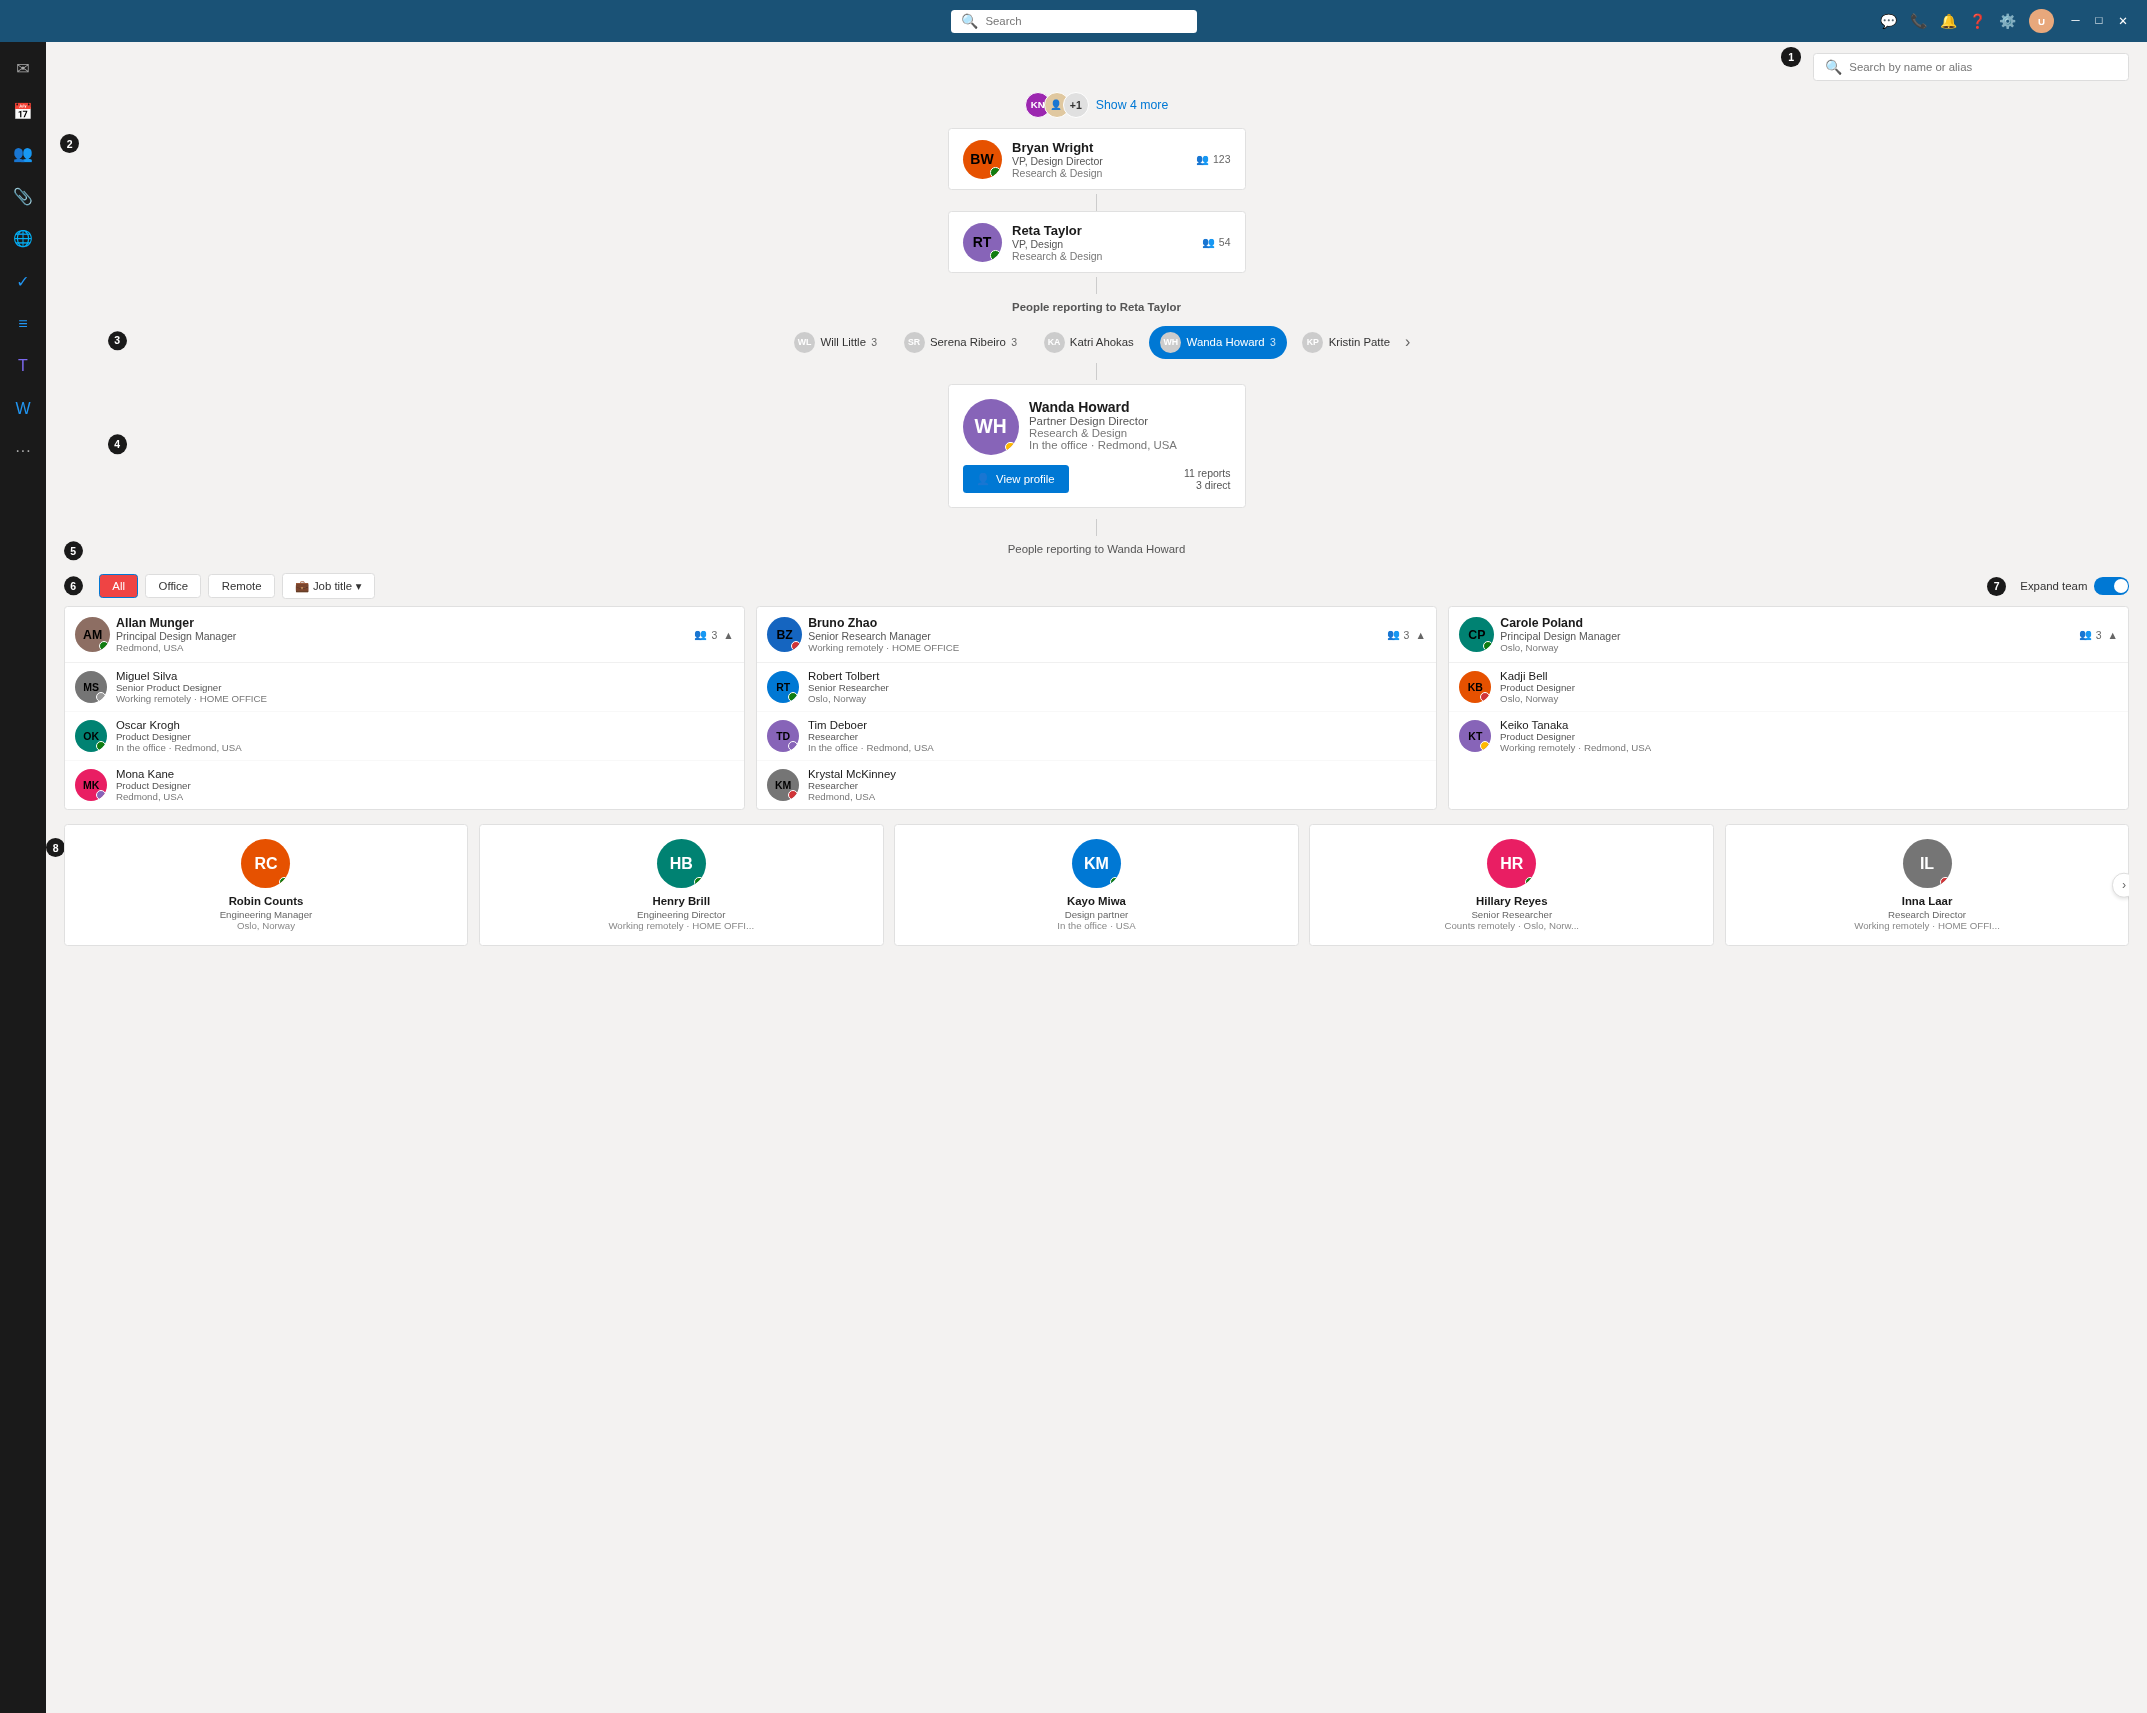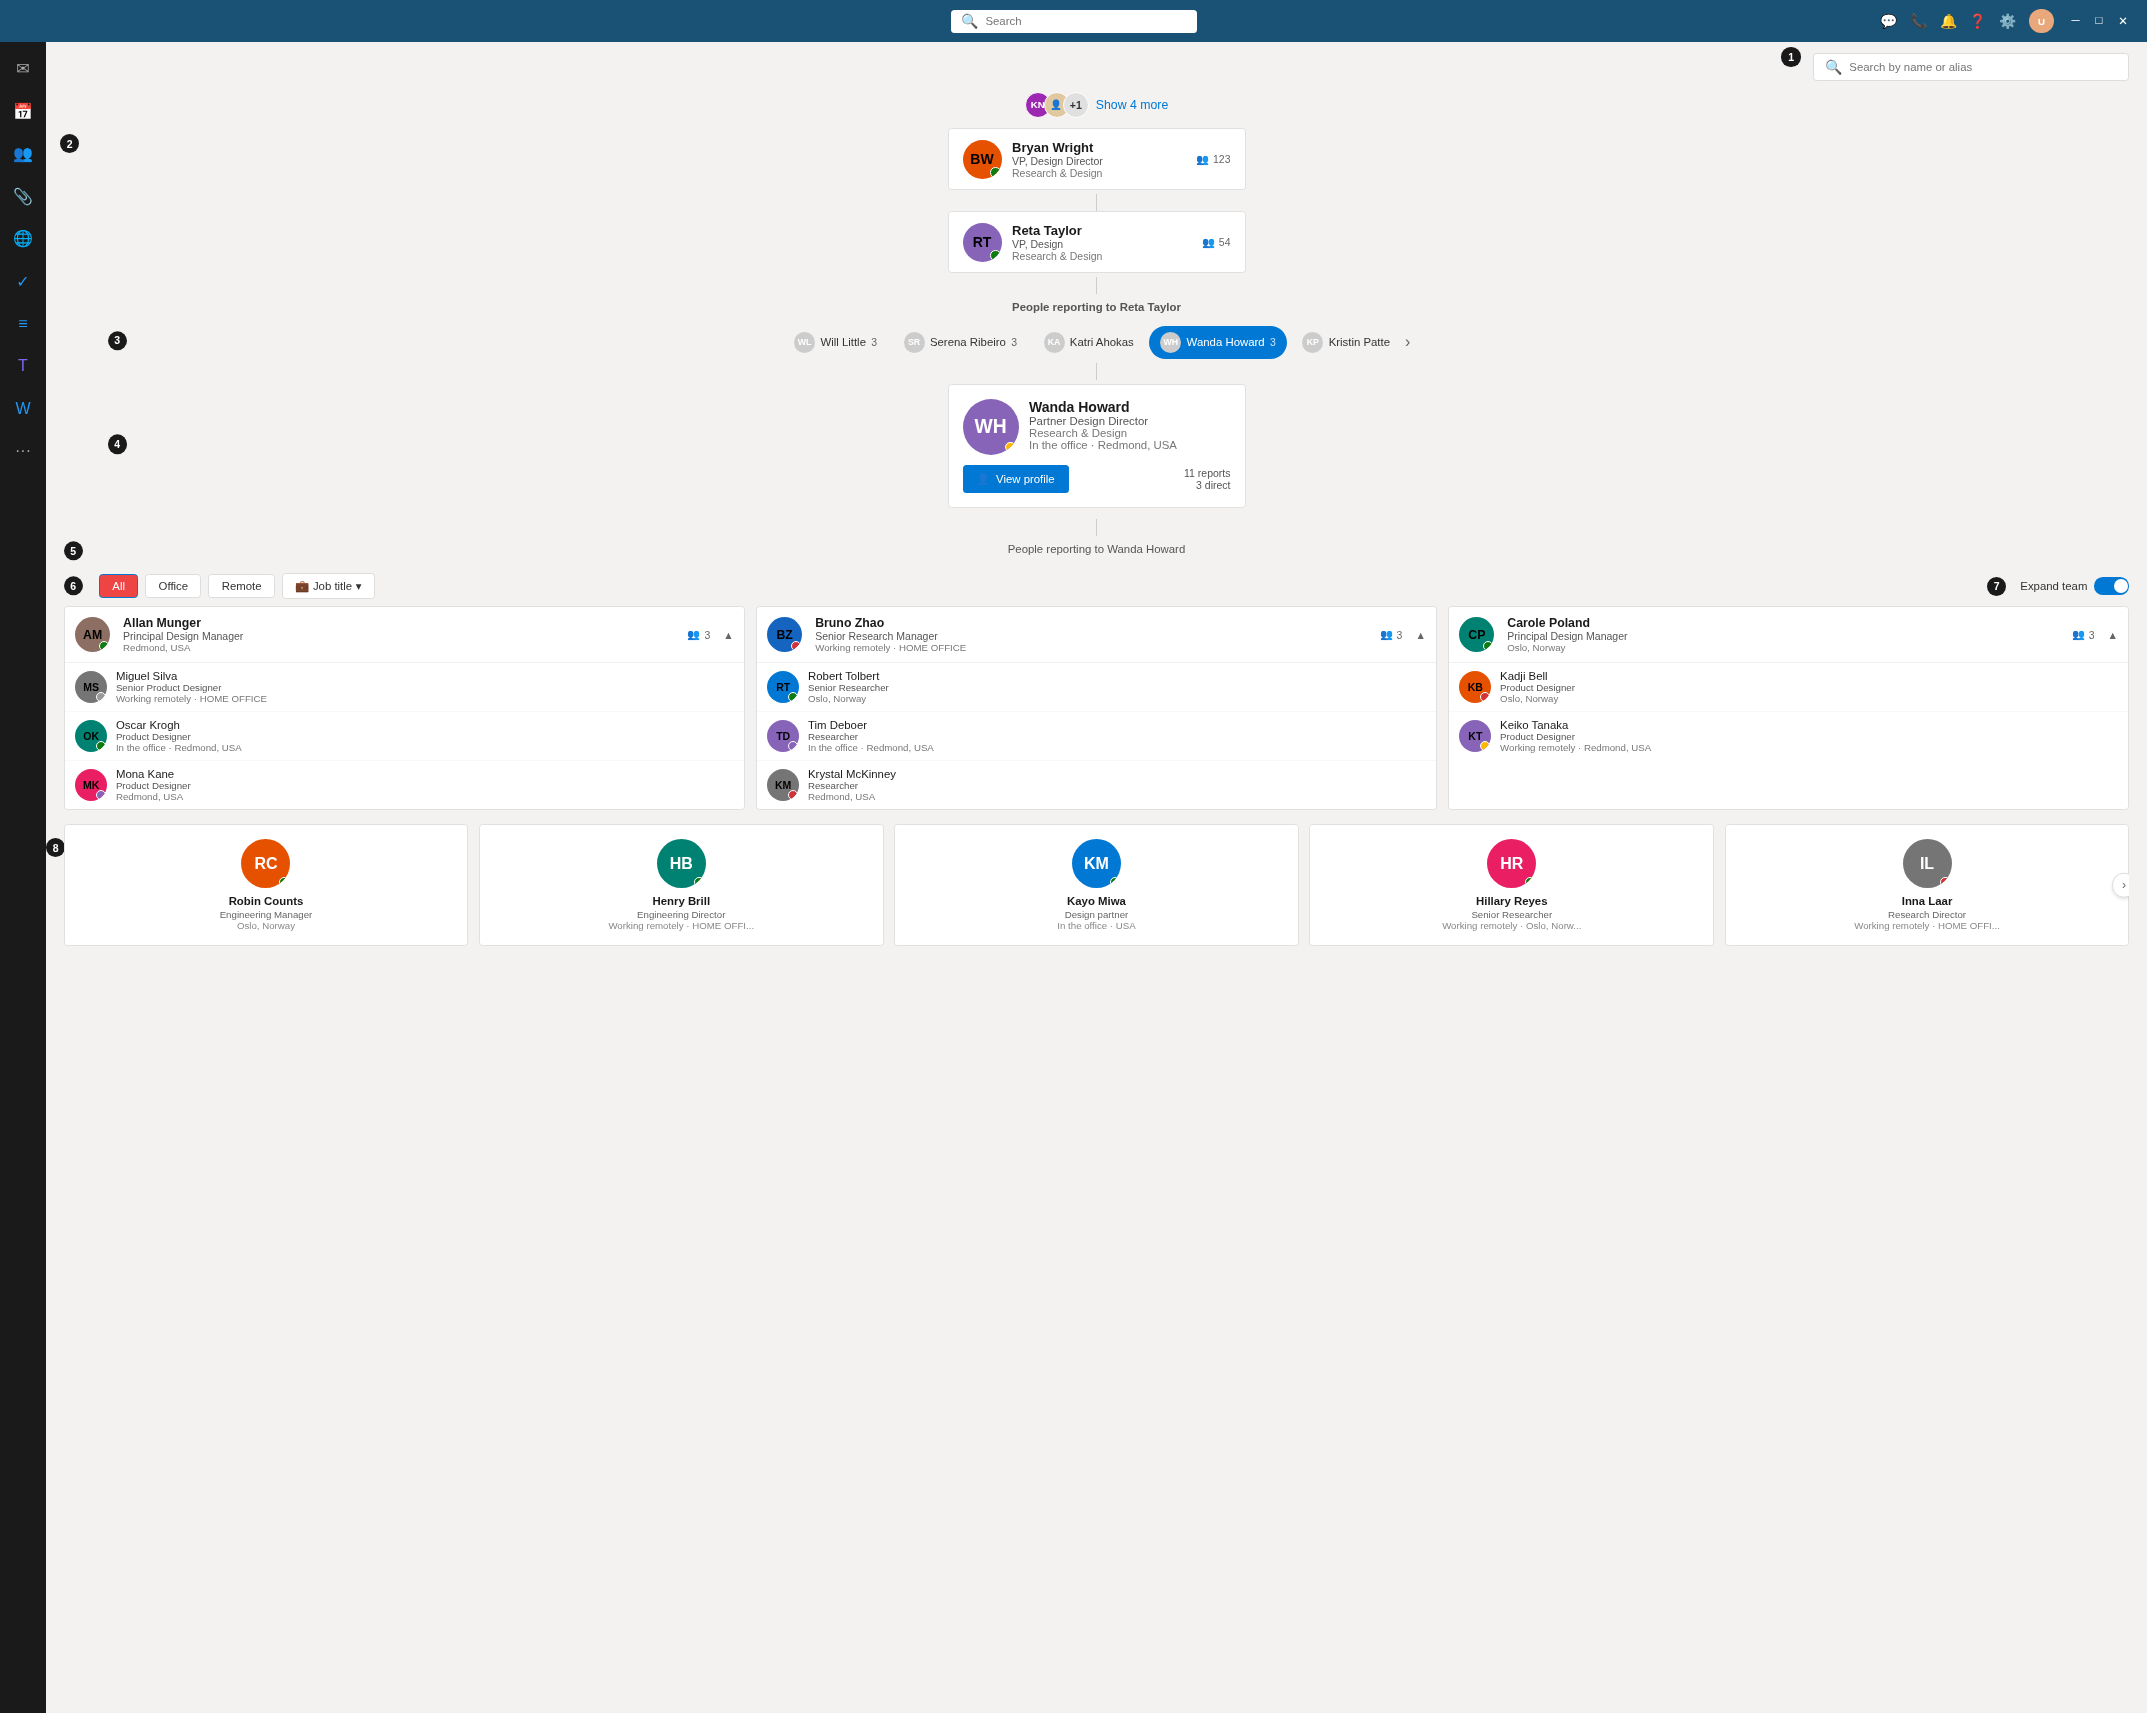--- a/index.html
+++ b/index.html
@@ -336,21 +336,21 @@
       background: white;
       border: 0.9px solid #e0e0e0;
       border-radius: 3.5px;
       overflow: hidden;
     }
     .group-header {
       display: flex;
       align-items: center;
       padding: 8.8px 10.5px;
       border-bottom: 0.9px solid #f0f0f0;
-      gap: 13px;
+      gap: 6px;
     }
     .group-person-info { flex: 1; }
     .group-person-name { font-size: 12.3px; font-weight: 600; color: #1a1a1a; }
     .group-person-title { font-size: 10.5px; color: #555; }
     .group-person-loc { font-size: 9.7px; color: #777; }
     .group-reports { display: flex; align-items: center; gap: 3.5px; font-size: 10.5px; color: #666; }
     .chevron-up { color: #666; font-size: 10.5px; cursor: pointer; }
 
     .member-row {
       display: flex;
@@ -803,21 +803,21 @@
           <div class="works-title">Design partner</div>
           <div class="works-loc">In the office · USA</div>
         </div>
         <div class="works-card">
           <div class="works-avatar av-pink">
             HR
             <div class="status-dot status-green" style="bottom:0.9px;right:0.9px;"></div>
           </div>
           <div class="works-name">Hillary Reyes</div>
           <div class="works-title">Senior Researcher</div>
-          <div class="works-loc">Working remotely · Oslo, Norw...</div>
+          <div class="works-loc">Counts remotely · Oslo, Norw...</div>
         </div>
         <div class="works-card">
           <div class="works-avatar av-gray">
             IL
             <div class="status-dot status-red" style="bottom:0.9px;right:0.9px;"></div>
           </div>
           <div class="works-name">Inna Laar</div>
           <div class="works-title">Research Director</div>
           <div class="works-loc">Working remotely · HOME OFFI...</div>
         </div>

